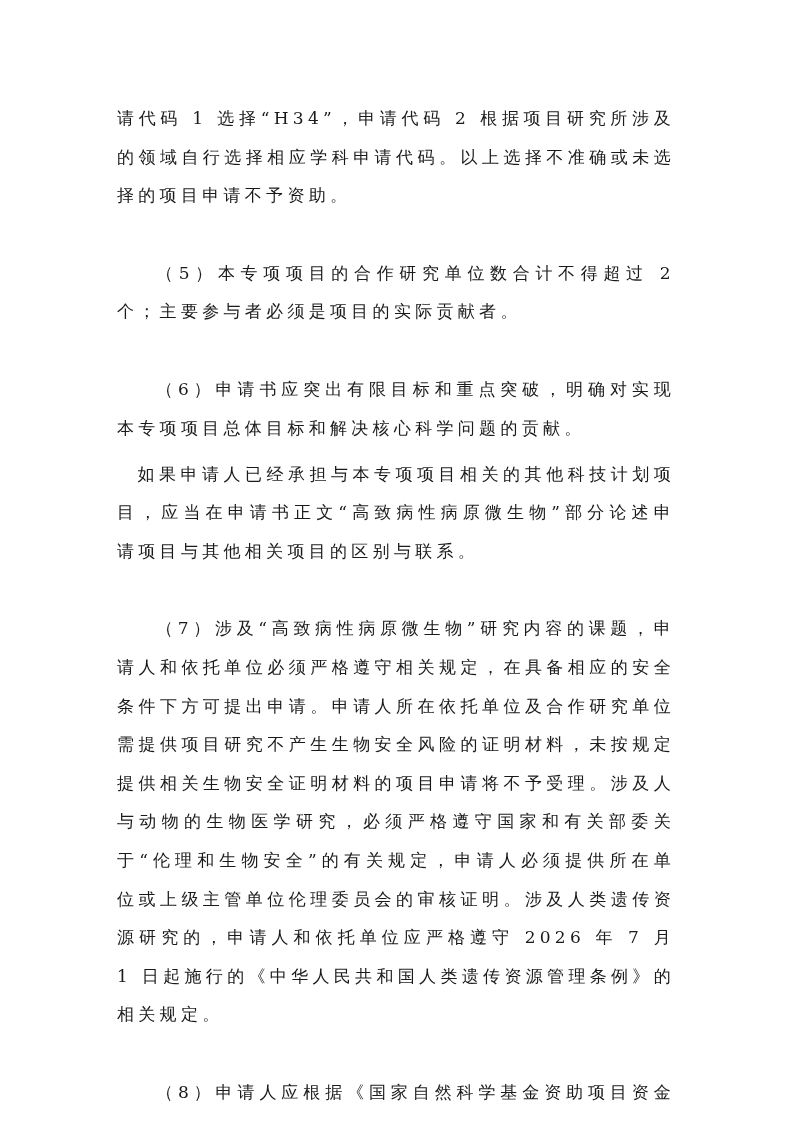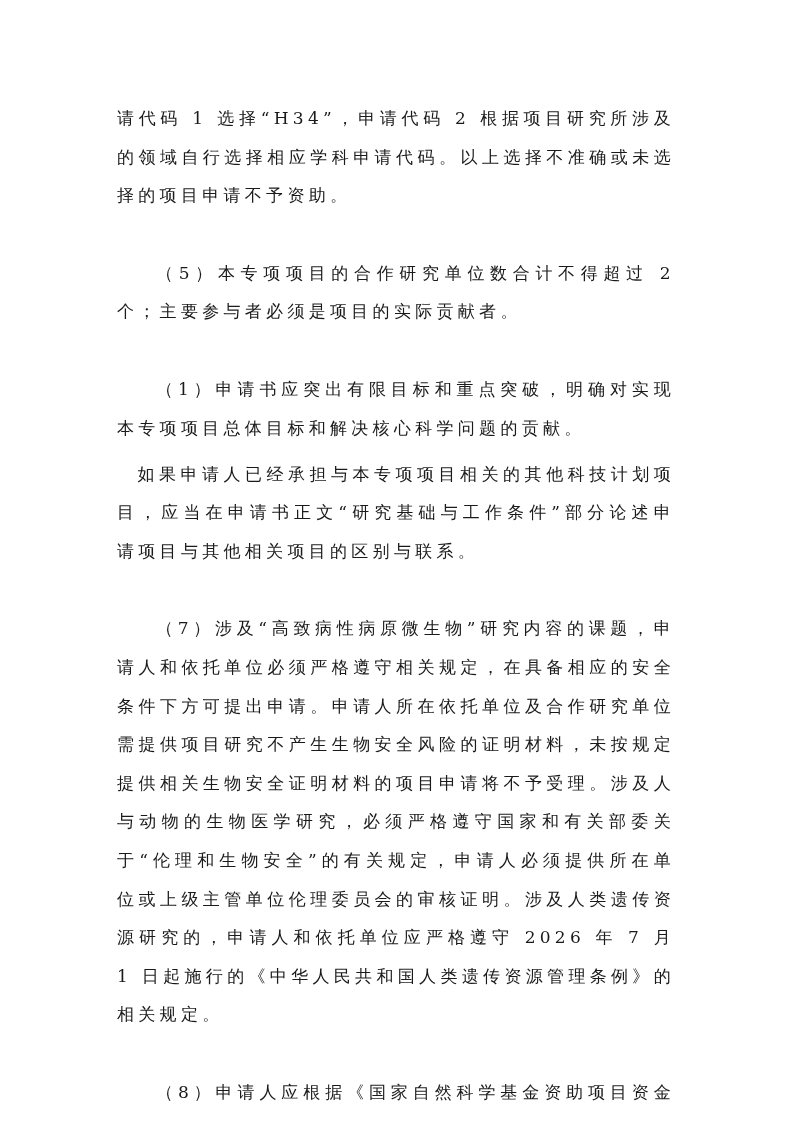--- a/index.html
+++ b/index.html
@@ -37,17 +37,17 @@
     .para.indent-small {
       text-indent: 1.2em;
     }
   </style>
 </head>
 <body>
 
 <div class="page">
   <p class="para">请代码 1 选择“H34”，申请代码 2 根据项目研究所涉及的领域自行选择相应学科申请代码。以上选择不准确或未选择的项目申请不予资助。</p>
   <p class="para indent">（5）本专项项目的合作研究单位数合计不得超过 2 个；主要参与者必须是项目的实际贡献者。</p>
-  <p class="para indent">（1）申请书应突出有限目标和重点突破，明确对实现本专项项目总体目标和解决核心科学问题的贡献。</p>
-  <p class="para indent-small">如果申请人已经承担与本专项项目相关的其他科技计划项目，应当在申请书正文“研究基础与工作条件”部分论述申请项目与其他相关项目的区别与联系。</p>
+  <p class="para indent">（6）申请书应突出有限目标和重点突破，明确对实现本专项项目总体目标和解决核心科学问题的贡献。</p>
+  <p class="para indent-small">如果申请人已经承担与本专项项目相关的其他科技计划项目，应当在申请书正文“高致病性病原微生物”部分论述申请项目与其他相关项目的区别与联系。</p>
   <p class="para indent">（7）涉及“高致病性病原微生物”研究内容的课题，申请人和依托单位必须严格遵守相关规定，在具备相应的安全条件下方可提出申请。申请人所在依托单位及合作研究单位需提供项目研究不产生生物安全风险的证明材料，未按规定提供相关生物安全证明材料的项目申请将不予受理。涉及人与动物的生物医学研究，必须严格遵守国家和有关部委关于“伦理和生物安全”的有关规定，申请人必须提供所在单位或上级主管单位伦理委员会的审核证明。涉及人类遗传资源研究的，申请人和依托单位应严格遵守 2026 年 7 月 1 日起施行的《中华人民共和国人类遗传资源管理条例》的相关规定。</p>
   <p class="para indent">（8）申请人应根据《国家自然科学基金资助项目资金管理办法》《项目资金管理有关问题的补充通知》有关规定和《国家自然科学基金项目资金预算表编制说明》的具体要求，按</p>
 </div>
 
 </body></html>

